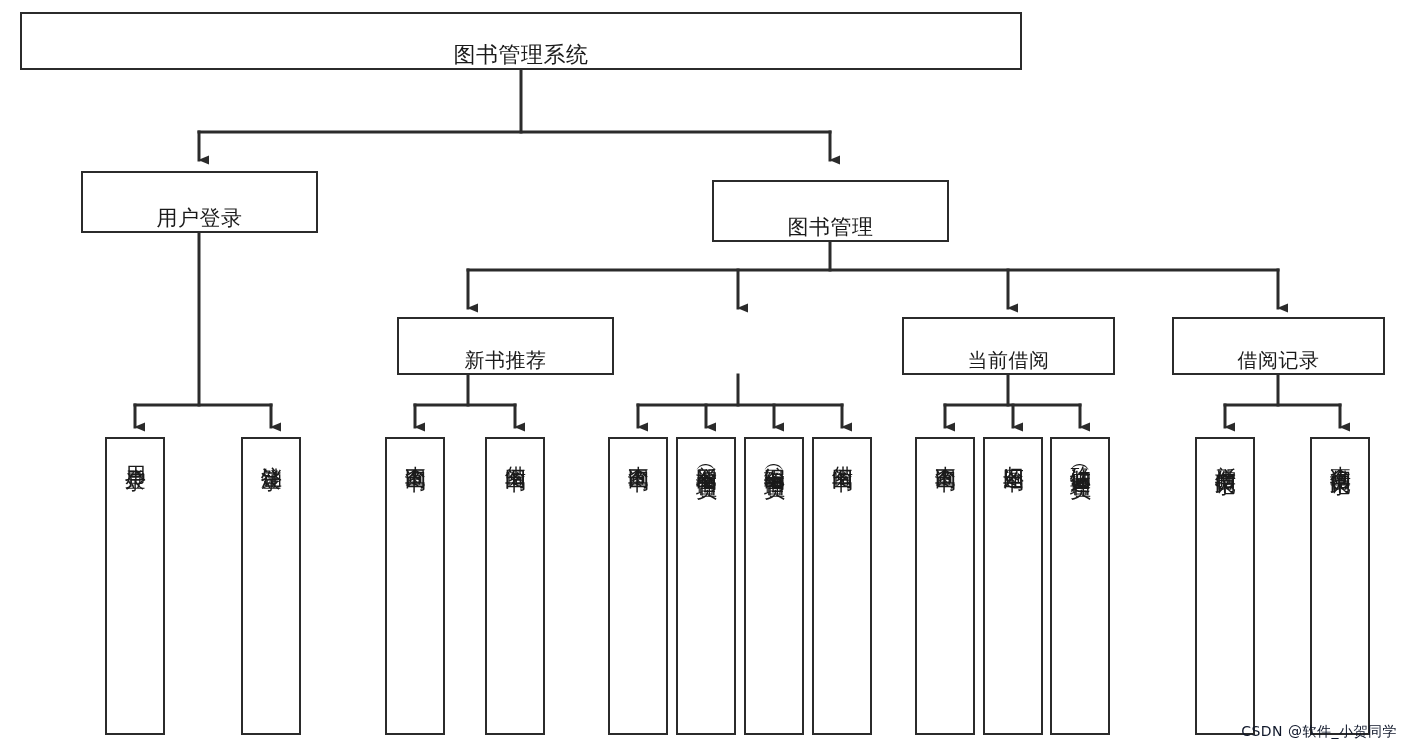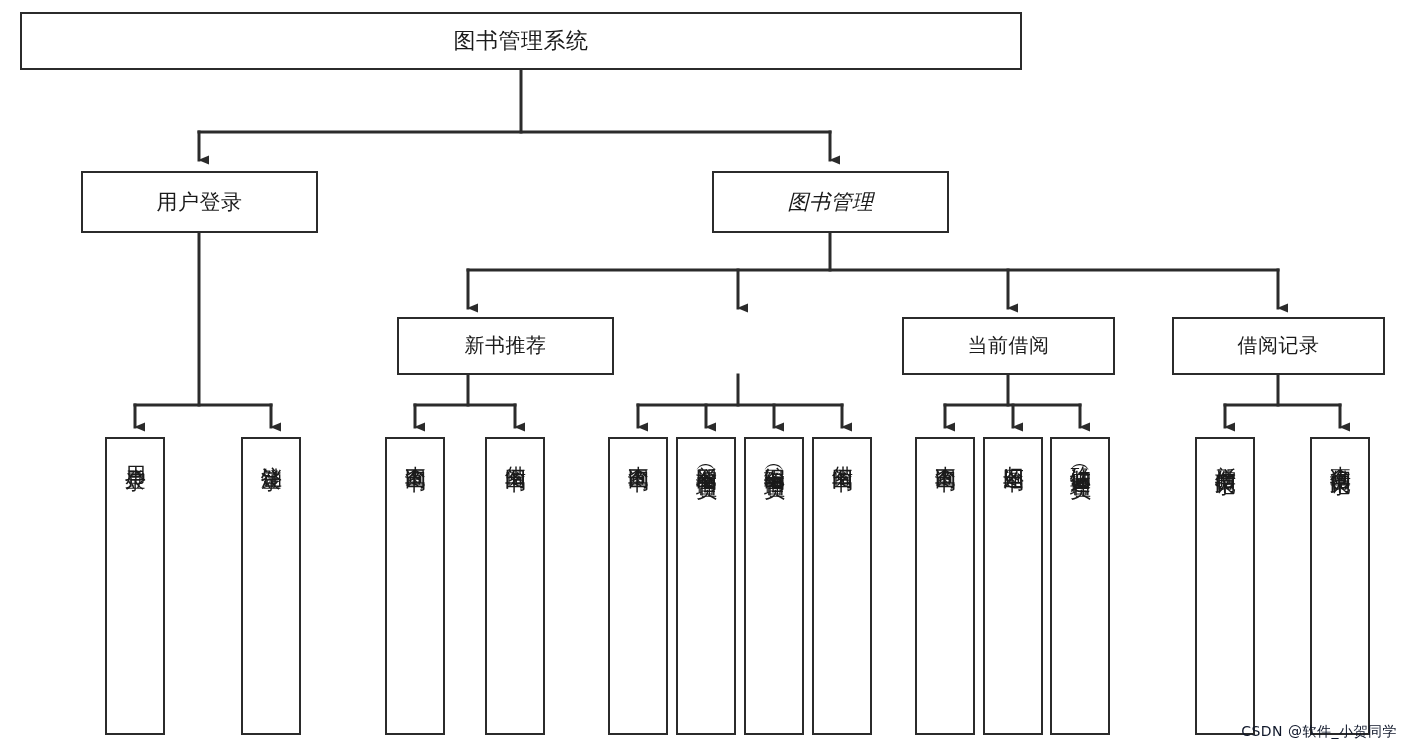--- a/index.html
+++ b/index.html
@@ -24,21 +24,21 @@
     top: 0;
     width: 1405px;
     height: 747px;
   }
   .node {
     position: absolute;
     box-sizing: border-box;
     background: #ffffff;
     border: 2px solid #2b2b2b;
     display: flex;
-    align-items: center;
+    align-items: flex-end;
     justify-content: center;
     color: #1a1a1a;
     z-index: 2;
   }
   .node .label {
     display: block;
     text-align: center;
     line-height: 1.18;
     letter-spacing: 0.5px;
   }
@@ -127,21 +127,21 @@
   </svg>
 
   <div class="node node-root" style="left:20px; top:12px; width:1002px; height:58px;">
     <span class="label">图书管理系统</span>
   </div>
 
   <div class="node node-l1" style="left:81px; top:171px; width:237px; height:62px;">
     <span class="label">用户登录</span>
   </div>
 
-  <div class="node node-l1" style="left:712px; top:171px; width:237px; height:62px;font-style:italic;">
+  <div class="node node-l1" style="left:712px; top:180px; width:237px; height:62px;">
     <span class="label">图书管理</span>
   </div>
 
   <div class="node node-l2" style="left:360px; top:317px; width:217px; height:58px;margin-left:37px;">
     <span class="label">新书推荐</span>
   </div>
 
 
   <div class="node node-l2" style="left:902px; top:317px; width:213px; height:58px;">
     <span class="label">当前借阅</span>

